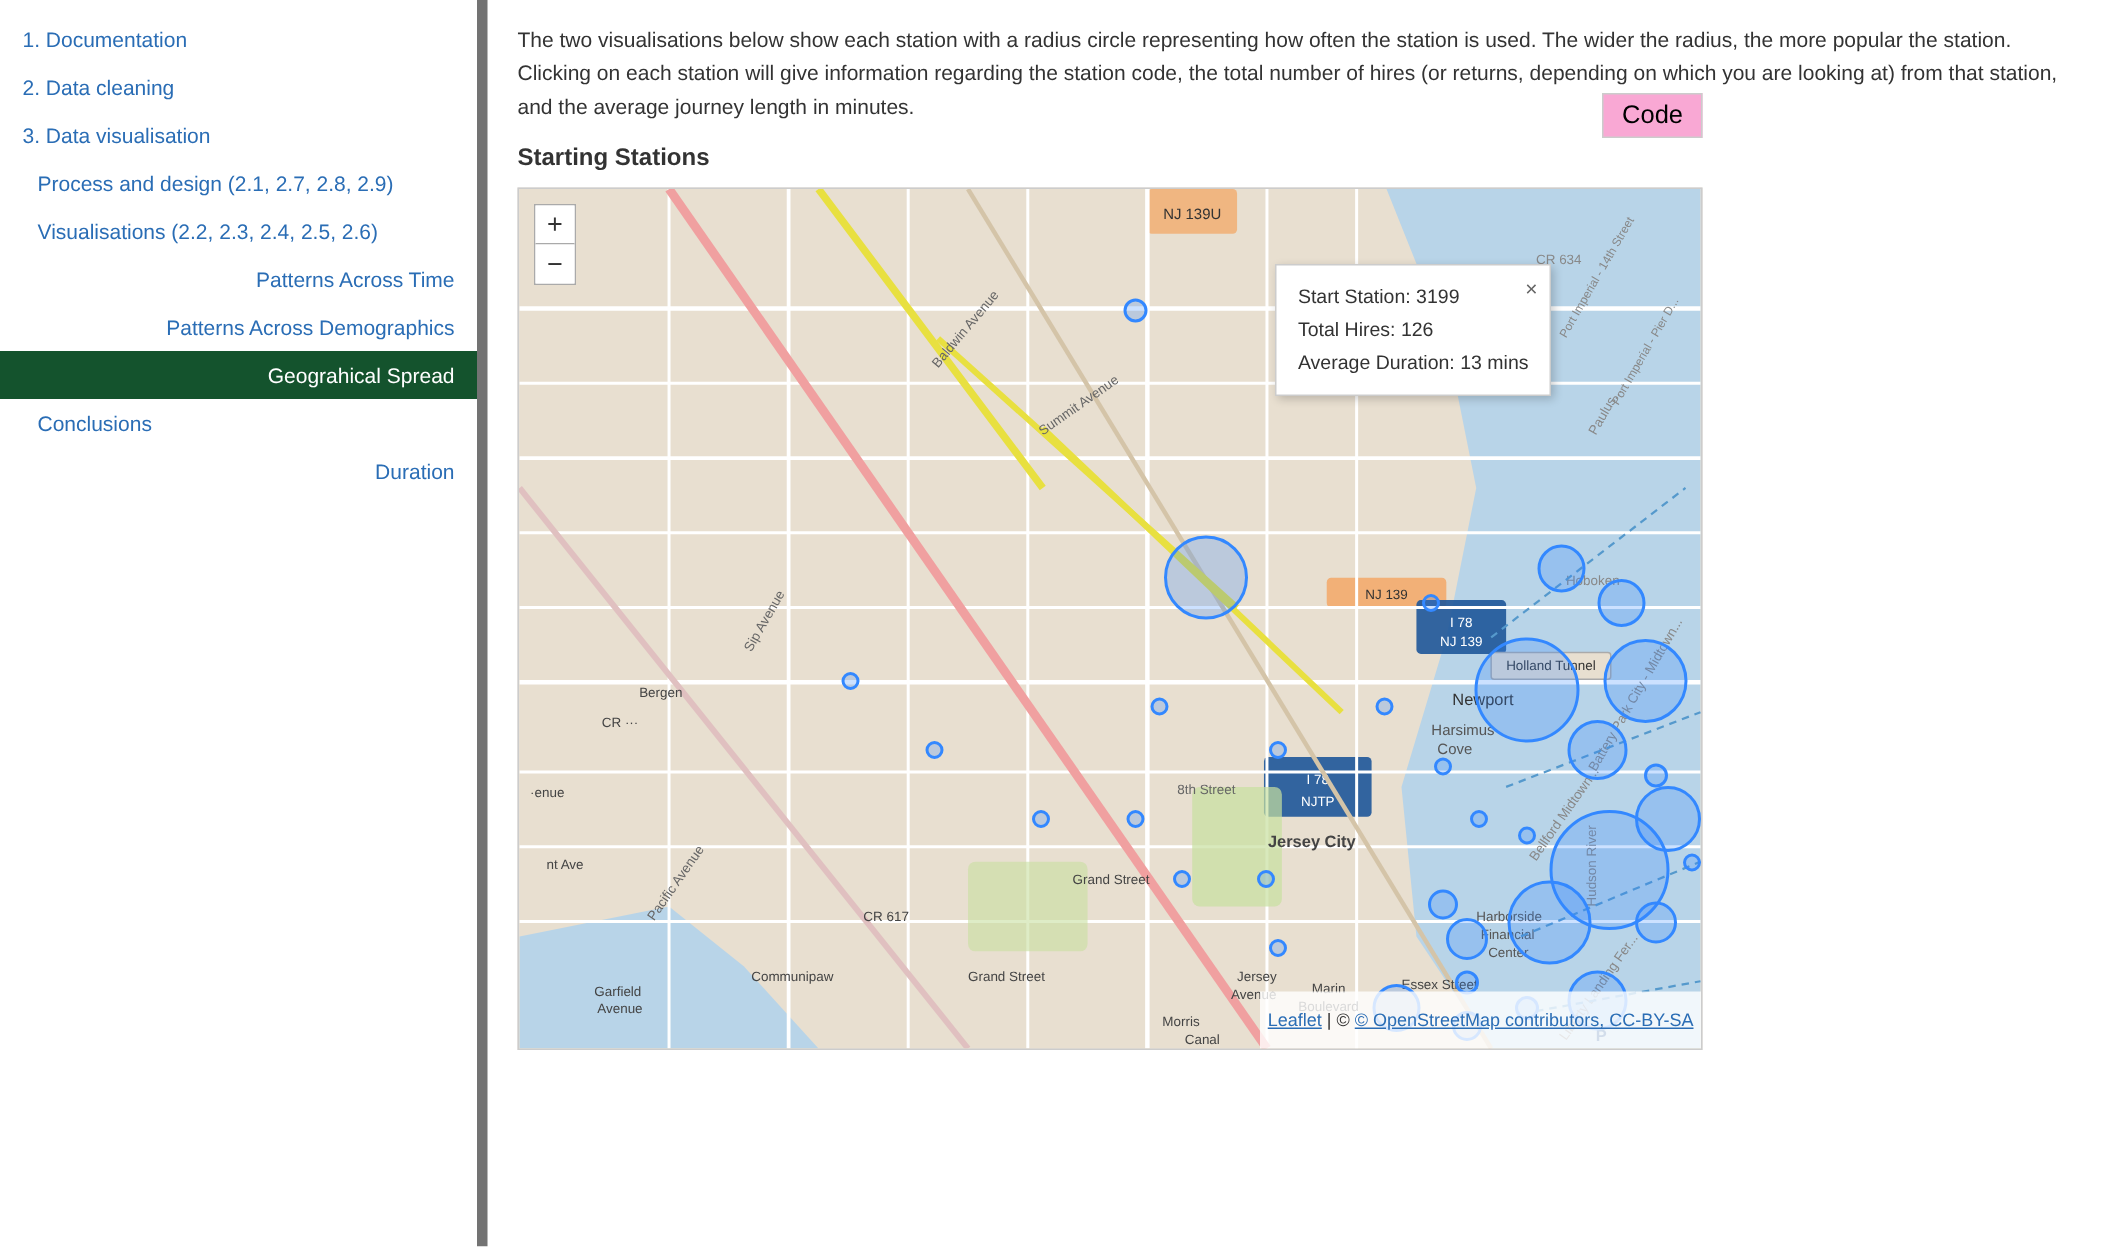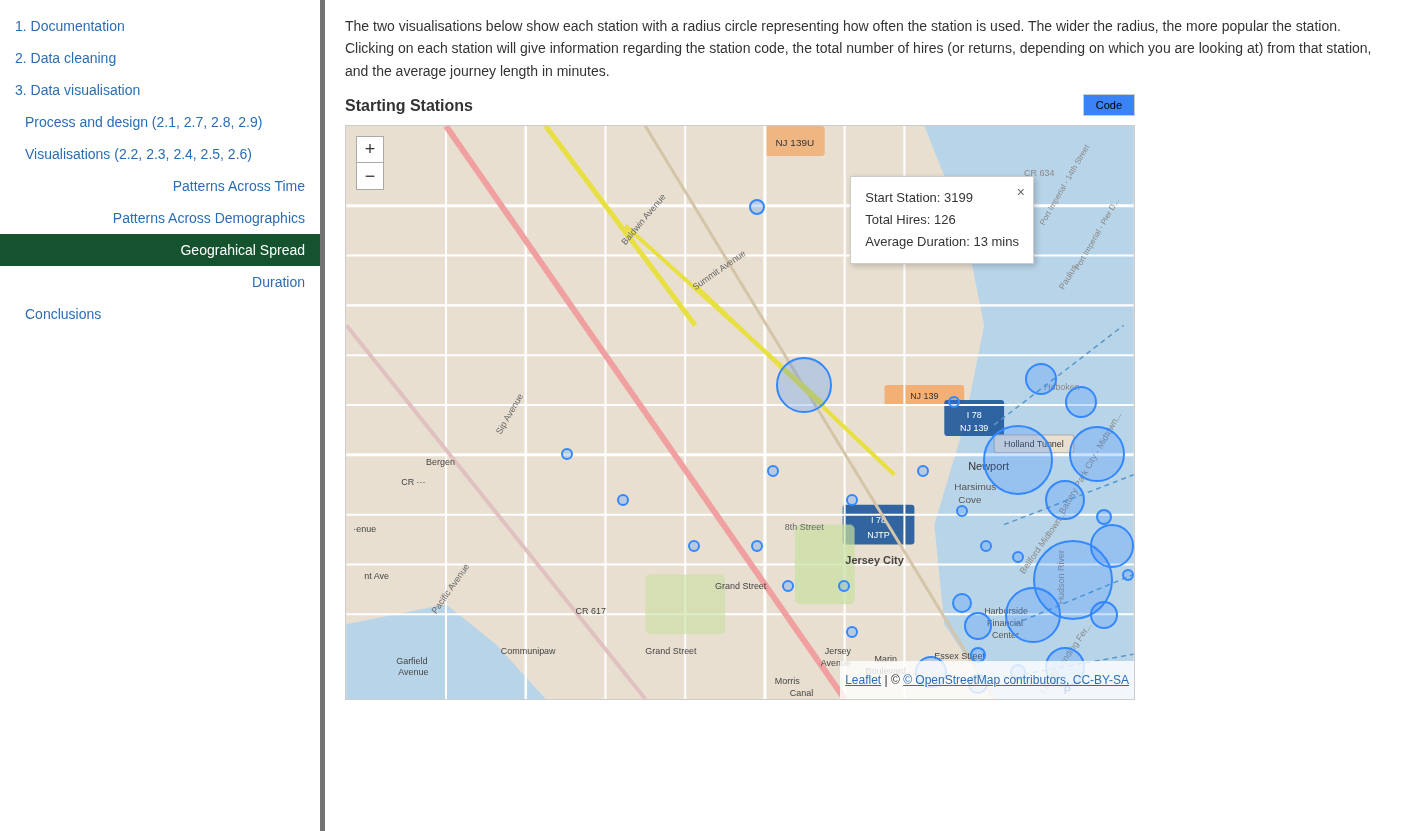--- a/index.html
+++ b/index.html
@@ -2,21 +2,21 @@
 <html><head>
   <meta charset="utf-8">
   <style>
     * { box-sizing: border-box; margin: 0; padding: 0; }
     body { font-family: Arial, sans-serif; font-size: 14px; color: #333; display: flex; }
 
     
     #sidebar {
       width: 325px;
       min-width: 325px;
-      border-right: 5px solid #737373;
+      border-right: 7px solid #737373;
       padding: 10px 0;
       background: #fff;
       height: 831px;
       overflow-y: auto;
     }
     .sidebar-item {
       padding: 8px 15px;
       cursor: pointer;
       color: #333;
       font-size: 14px;
@@ -58,24 +58,23 @@
       position: relative;
       width: 100%;
       max-width: 790px;
     }
     .code-button {
       position: absolute;
       top: -35px;
       right: 0;
       padding: 4px 12px;
       border: 1px solid #ccc;
-      background: #3b82f6;
+      background: #f9a8d4;
       cursor: pointer;
-      font-size: 11px;
-      margin-top: 32px;
+      font-size: 17px;
     }
     .map-wrapper {
       position: relative;
       width: 790px;
       height: 575px;
       border: 1px solid #ccc;
       overflow: hidden;
       background: #e8e0d8;
     }
 
@@ -160,22 +159,22 @@
 <div id="sidebar">
 
 <div class="sidebar-item link">1. Documentation</div>
     <div class="sidebar-item link">2. Data cleaning</div>
     <div class="sidebar-item link">3. Data visualisation</div>
     <div class="sidebar-item sub link">Process and design (2.1, 2.7, 2.8, 2.9)</div>
     <div class="sidebar-item sub link">Visualisations (2.2, 2.3, 2.4, 2.5, 2.6)</div>
     <div class="sidebar-item subsub link">Patterns Across Time</div>
     <div class="sidebar-item subsub link">Patterns Across Demographics</div>
     <div class="sidebar-item subsub active">Geograhical Spread</div>
+    <div class="sidebar-item sub link">Conclusions</div>
     <div class="sidebar-item subsub link">Duration</div>
-    <div class="sidebar-item sub link">Conclusions</div>
   </div>
 
 <div id="main">
   <p class="intro-text">The two visualisations below show each station with a radius circle representing how often the station is used. The wider the radius, the more popular the station. Clicking on each station will give information regarding the station code, the total number of hires (or returns, depending on which you are looking at) from that station, and the average journey length in minutes.</p>
 
   <div class="map-container">
     <h2 class="section-title">Starting Stations</h2>
     <button class="code-button">Code</button>
 
     <div class="map-wrapper">

